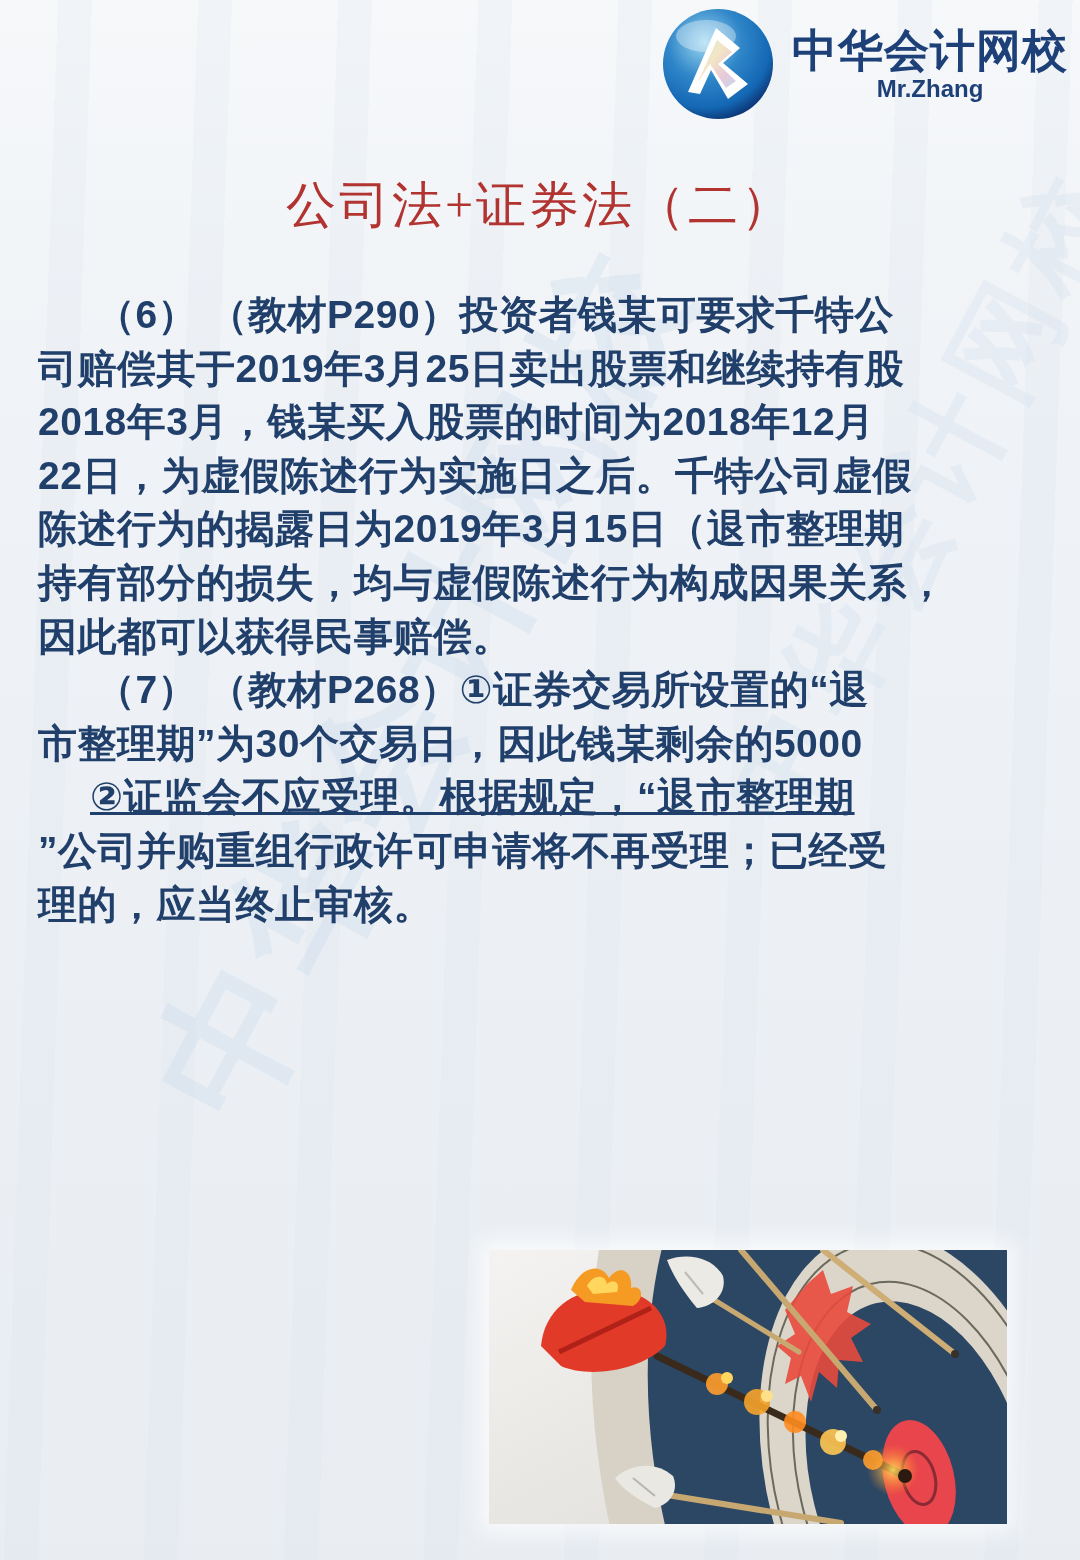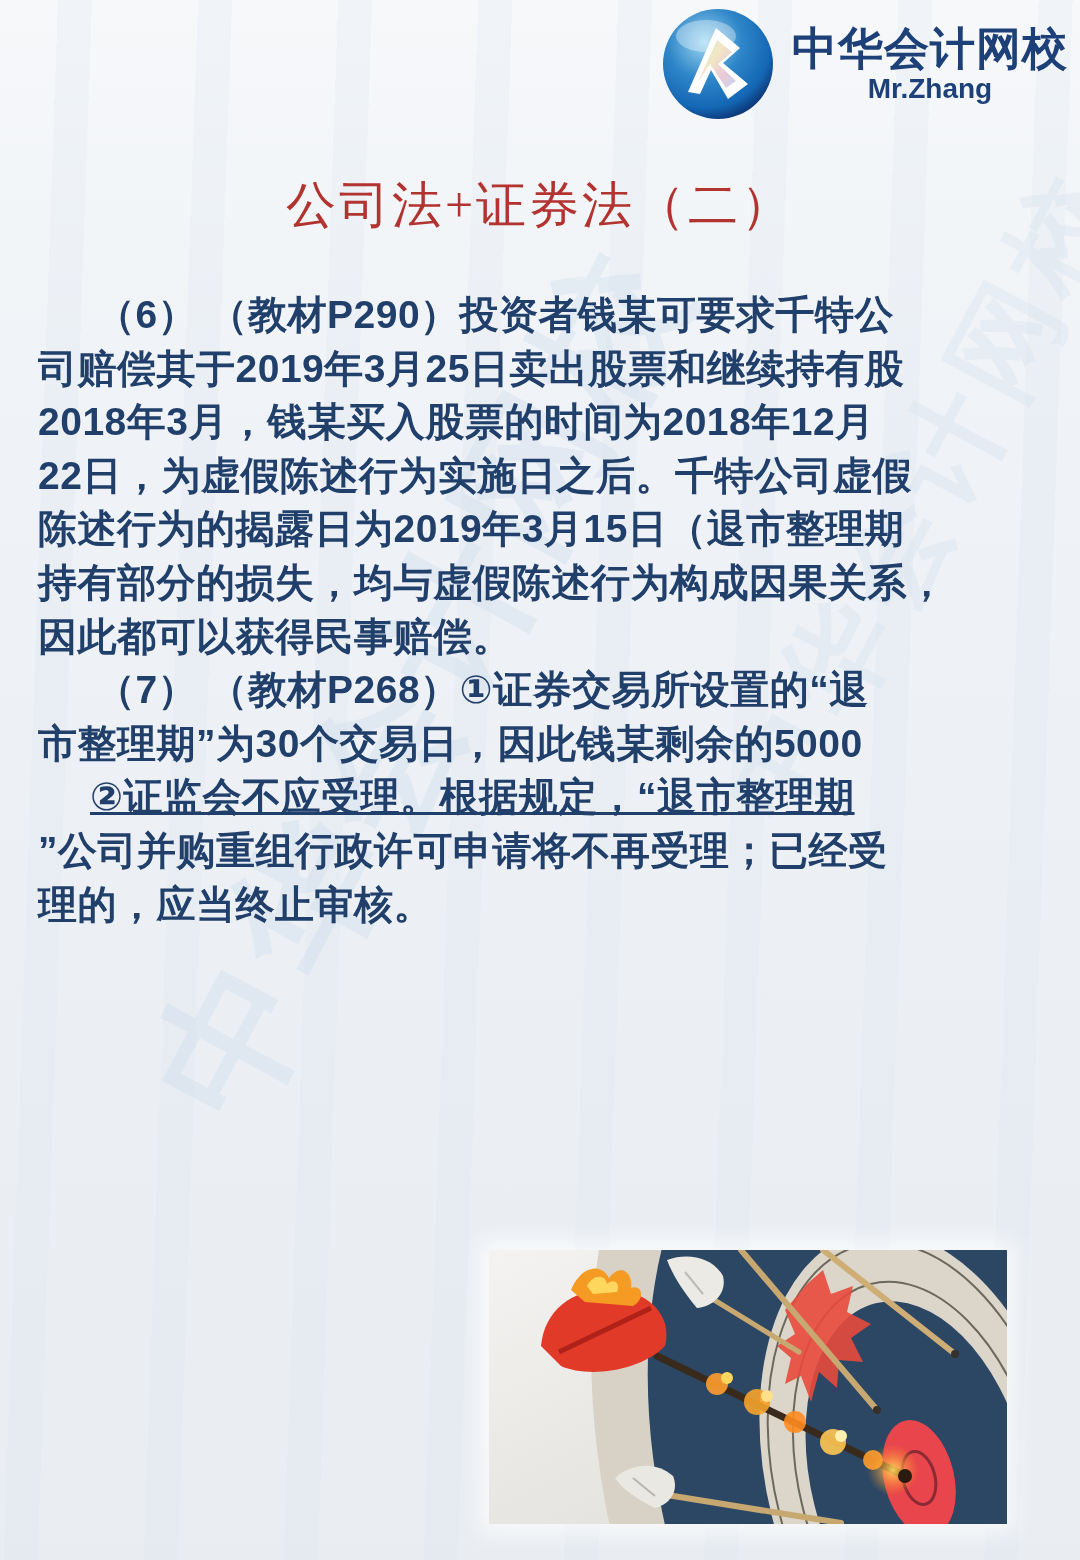--- a/index.html
+++ b/index.html
@@ -29,21 +29,21 @@
     letter-spacing:10px;
   }
   .wm1{left:110px;top:1060px;font-size:150px;transform:rotate(-62deg);opacity:.40;}
   .wm2{left:690px;top:780px;font-size:110px;transform:rotate(-62deg);opacity:.30;}
 
   
   .logo{position:absolute;top:6px;right:12px;display:flex;align-items:center;gap:16px;}
   .logo-sphere{width:116px;height:116px;display:block;}
   .logo-text{text-align:center;color:#1c4077;}
   .logo-cn{font-size:45px;font-weight:700;letter-spacing:1px;line-height:1.05;}
-  .logo-en{font-size:28px;font-weight:700;line-height:1.05;margin-top:2px;}
+  .logo-en{font-size:24px;font-weight:700;line-height:1.05;margin-top:2px;}
 
   
   .title{
     position:absolute;top:172px;left:0;width:100%;
     text-align:center;
     font-family:"Liberation Serif","DejaVu Serif",serif;
     font-weight:400;
     font-size:50px;
     letter-spacing:3px;
     color:#b23430;

